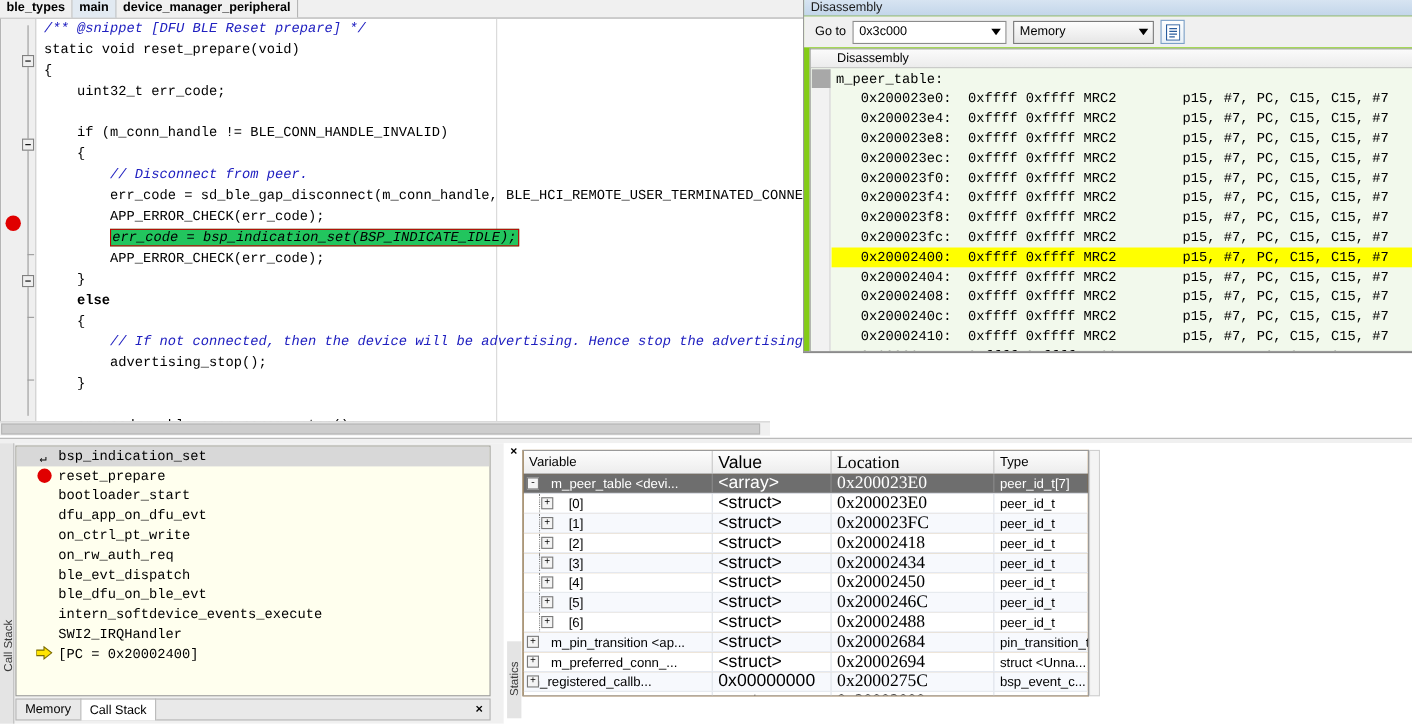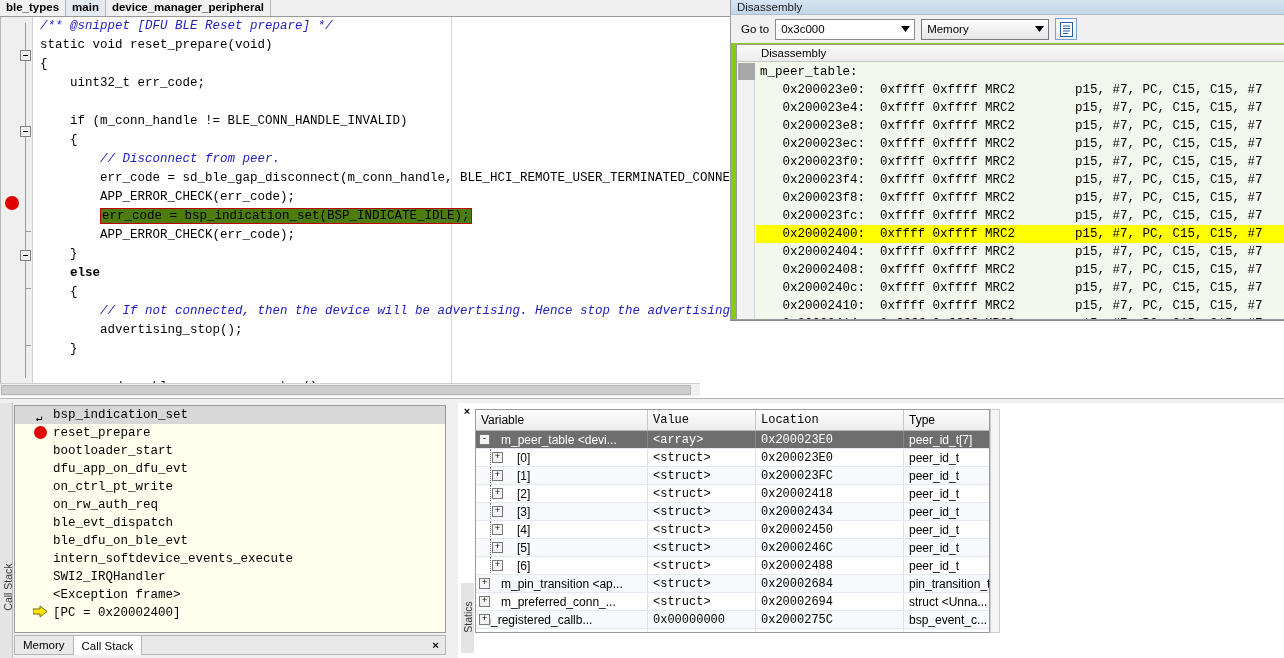--- a/index.html
+++ b/index.html
@@ -70,23 +70,24 @@
     font-family: "Liberation Mono", "DejaVu Sans Mono", monospace;
     font-size: 12.5px;
     line-height: 19px;
     white-space: pre;
     color: #000;
   }
   .code .ln { display: block; height: 19px; padding-left: 6px; }
   .cmt { color: #2020c0; font-style: italic; text-align: center; }
   .kw  { color: #000; font-weight: bold; }
   .hl-red {
-    background: #4d7c0f;
+    background: #22c55e;
     border: 1px solid #c00000;
     padding: 0 1px;
+    font-style: italic;
   }
   .margin-line {
     position: absolute; left: 450px; top: 0; width: 1px; height: 366px;
     background: #d8d8d8;
   }
   .editor-hscroll {
     position: absolute; left: 0; top: 383px; width: 700px; height: 13px;
     background: #f0f0f0; border-top: 1px solid #cfcfcf;
   }
   .editor-hscroll .thumb {
@@ -263,22 +264,22 @@
     display: flex; height: 18px; line-height: 18px;
     font-size: 12px;
     background: #f7f9fd;
     border-bottom: 1px solid #e4e8ef;
   }
   .w-row.alt { background: #ffffff; }
   .w-row.sel { background: #6e6e6e; color: #ffffff; }
   .w-row .c { border-right: 1px solid #dde1e8; padding-left: 5px; overflow: hidden; white-space: nowrap; }
   .w-row.sel .c { border-right-color: #8a8a8a; }
   .c1 { width: 172px; position: relative; }
-  .c2 { width: 108px; font-family: Liberation Mono, monospace; font-size: 12px; }
-  .c3 { width: 148px; font-family: Liberation Mono, monospace; font-size: 12px; }
+  .c2 { width: 108px; font-family: Liberation Sans, sans-serif; font-size: 16px; }
+  .c3 { width: 148px; font-family: Liberation Serif, serif; font-size: 16px; }
   .c4 { width: 85px; border-right: none !important; }
   .expander {
     position: absolute; top: 3px; width: 11px; height: 11px;
     border: 1px solid #7a7a7a; background: #f4f4f4;
     font-size: 9px; line-height: 9px; text-align: center; color: #000;
     font-family: "Liberation Mono","DejaVu Sans Mono", monospace;
   }
   .treedots {
     position: absolute; left: 14px; top: 0; width: 1px; height: 18px;
     border-left: 1px dotted #808080;
@@ -385,21 +386,20 @@
             <span class="cs-bp"></span>
           </span><span>reset_prepare</span></div>
         <div class="row"><span class="gm"></span><span>bootloader_start</span></div>
         <div class="row"><span class="gm"></span><span>dfu_app_on_dfu_evt</span></div>
         <div class="row"><span class="gm"></span><span>on_ctrl_pt_write</span></div>
         <div class="row"><span class="gm"></span><span>on_rw_auth_req</span></div>
         <div class="row"><span class="gm"></span><span>ble_evt_dispatch</span></div>
         <div class="row"><span class="gm"></span><span>ble_dfu_on_ble_evt</span></div>
         <div class="row"><span class="gm"></span><span>intern_softdevice_events_execute</span></div>
         <div class="row"><span class="gm"></span><span>SWI2_IRQHandler</span></div>
-        <div class="row"><span class="gm"></span><span>&lt;Exception frame&gt;</span></div>
         <div class="row"><span class="gm">
             <span class="cs-arrow-pc"><svg width="15" height="13" viewBox="0 0 15 13">
                 <polygon points="0,4 7,4 7,1 14,6.5 7,12 7,9 0,9" fill="#ffe400" stroke="#7a6a00"></polygon>
               </svg></span>
           </span><span>[PC = 0x20002400]</span></div>
       </div>
     <div class="cs-tabs">
       <div class="t">Memory</div>
       <div class="t active">Call Stack</div>
       <div class="x">×</div>

